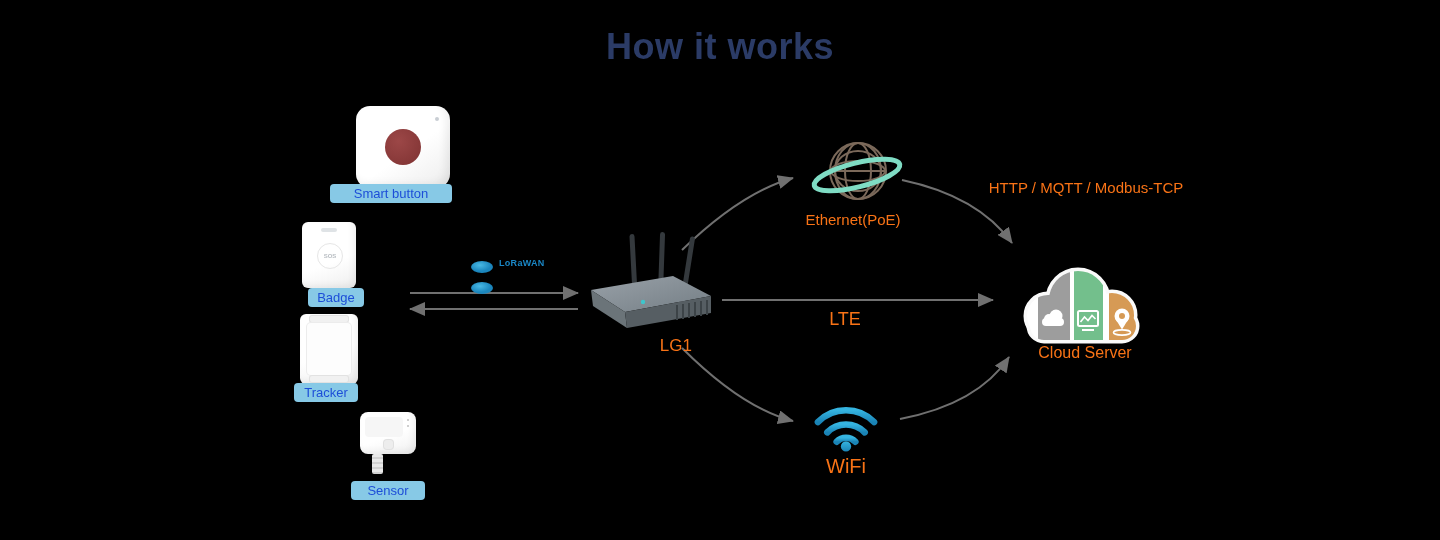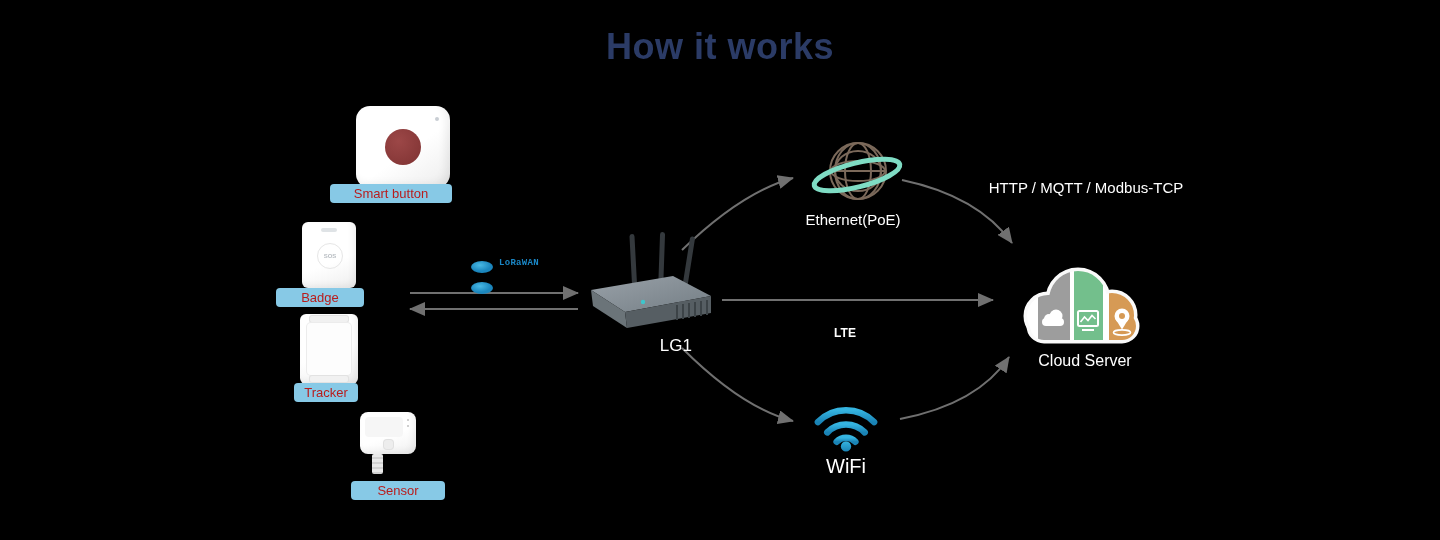--- a/index.html
+++ b/index.html
@@ -5,21 +5,21 @@
   html,body{margin:0;padding:0;background:#000;}
   #stage{position:relative;width:1440px;height:540px;background:#000;overflow:hidden;
          font-family:"Liberation Sans",sans-serif;}
   .abs{position:absolute;}
 
   
   #title{left:0;right:0;top:26px;text-align:center;font-size:36px;font-weight:bold;
          color:#2b3b66;letter-spacing:0.5px;}
 
   
-  .dev-label{background:#87c9e6;color:#b91c1c;font-size:13px;line-height:19px;height:19px;
+  .dev-label{background:#87c9e6;color:#1d4ed8;font-size:13px;line-height:19px;height:19px;
              text-align:center;border-radius:4px;}
 
   .smartbutton{left:356px;top:106px;width:94px;height:82px;border-radius:14px;
     background:linear-gradient(145deg,#ffffff 55%,#ececec);position:absolute;
     box-shadow:-4px 4px 8px rgba(0,0,0,0.35), inset -4px -4px 8px rgba(0,0,0,0.07);}
   .smartbutton .btn{position:absolute;left:29px;top:23px;width:36px;height:36px;border-radius:50%;
     background:radial-gradient(circle at 38% 34%,#9c4747,#7e3232);}
   .smartbutton .led{position:absolute;right:11px;top:11px;width:4px;height:4px;border-radius:50%;background:#c9ced4;}
 
   .badge{left:302px;top:222px;width:54px;height:66px;border-radius:6px;position:absolute;
@@ -42,28 +42,28 @@
     background:linear-gradient(160deg,#ffffff 55%,#f0f0f0);box-shadow:inset -3px -3px 6px rgba(0,0,0,0.06);}
   .sensor .screen{position:absolute;left:5px;top:5px;width:38px;height:20px;border-radius:4px;background:#f6f6f6;}
   .sensor .dots{position:absolute;right:7px;top:7px;width:2px;height:10px;
     background:repeating-linear-gradient(#cfcfcf 0 2px,transparent 2px 6px);}
   .sensor .key{position:absolute;left:24px;top:28px;width:9px;height:9px;border-radius:3px;
     background:#ededed;box-shadow:0 0 0 1px #e0e0e0;}
   .sensor .probe{position:absolute;left:12px;top:42px;width:11px;height:20px;border-radius:2px;
     background:repeating-linear-gradient(#e9e9e9 0 3px,#d2d2d2 3px 5px);}
 
   
-  .gray-label{color:#ffffff;text-align:center;}
+  .gray-label{color:#f97316;text-align:center;}
   #lg1-label{left:612px;top:336px;width:80px;font-size:17px;text-align:right;}
   #ethernet-label{left:788px;top:211px;width:130px;font-size:15px;text-align:center;}
   #wifi-label{left:812px;top:455px;width:68px;font-size:20px;}
-  #cloud-label{left:1025px;top:352px;width:120px;font-size:16px;}
+  #cloud-label{left:1025px;top:344px;width:120px;font-size:16px;}
   #protocols{left:961px;top:179px;width:250px;font-size:15px;}
-  #lte{left:810px;top:326px;width:70px;font-size:12px;font-weight:bold;}
-  #lora-text{left:499px;top:258px;font-size:9px;font-weight:bold;color:#1a87c6;letter-spacing:0.3px;font-family:Liberation Mono, monospace;}
+  #lte{left:810px;top:309px;width:70px;font-size:18px;}
+  #lora-text{left:499px;top:258px;font-size:9px;font-weight:bold;color:#1a87c6;letter-spacing:0.3px;}
 </style>
 </head>
 <body>
 
 <div id="stage">
 
   <div id="title" class="abs">How it works</div>
 
   <svg class="abs" width="1440" height="540" style="left:0;top:0">
     <defs>
@@ -85,38 +85,38 @@
   <div class="smartbutton">
     <div class="btn"></div>
     <div class="led"></div>
   </div>
   <div class="abs dev-label" style="left:330px;top:184px;width:122px">Smart button</div>
 
   <div class="badge">
     <div class="slot"></div>
     <div class="sos">SOS</div>
   </div>
-  <div class="abs dev-label" style="left:276px;top:288px;width:88px">Badge</div>
+  <div class="abs dev-label" style="left:308px;top:288px;width:56px">Badge</div>
 
   <div class="tracker">
     <div class="tab-t"></div>
     <div class="face"></div>
     <div class="tab-b"></div>
   </div>
   <div class="abs dev-label" style="left:294px;top:383px;width:64px">Tracker</div>
 
   <div class="sensor">
     <div class="box">
       <div class="screen"></div>
       <div class="dots"></div>
       <div class="key"></div>
     </div>
     <div class="probe"></div>
   </div>
-  <div class="abs dev-label" style="left:351px;top:481px;width:94px">Sensor</div>
+  <div class="abs dev-label" style="left:351px;top:481px;width:74px">Sensor</div>
 
   <svg class="abs" style="left:469px;top:259px" width="26" height="38">
     <defs>
       <radialGradient id="lb" cx="40%" cy="35%">
         <stop offset="0%" stop-color="#49b9e4"></stop>
           <stop offset="100%" stop-color="#1b86bd"></stop>
       </radialGradient>
     </defs>
     <ellipse cx="13" cy="8" rx="11" ry="6" fill="url(#lb)"></ellipse>
     <ellipse cx="13" cy="29" rx="11" ry="6" fill="url(#lb)"></ellipse>

